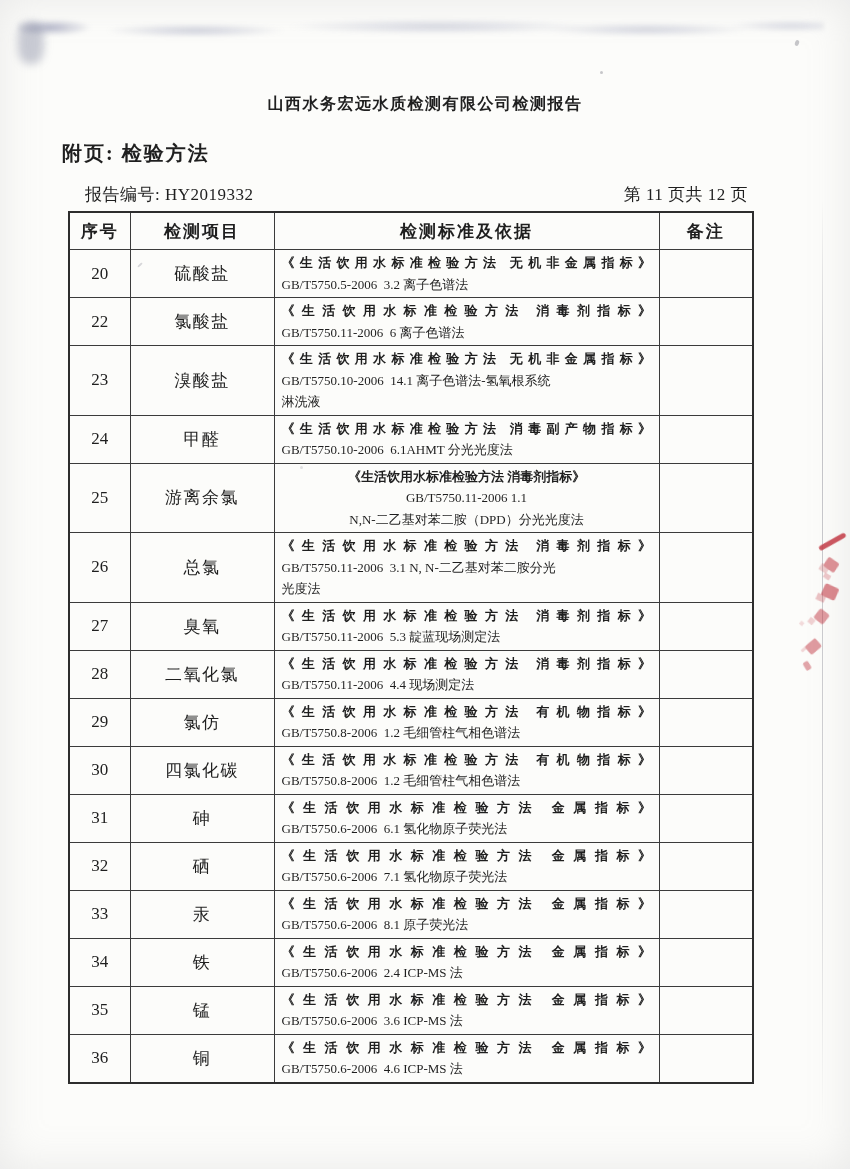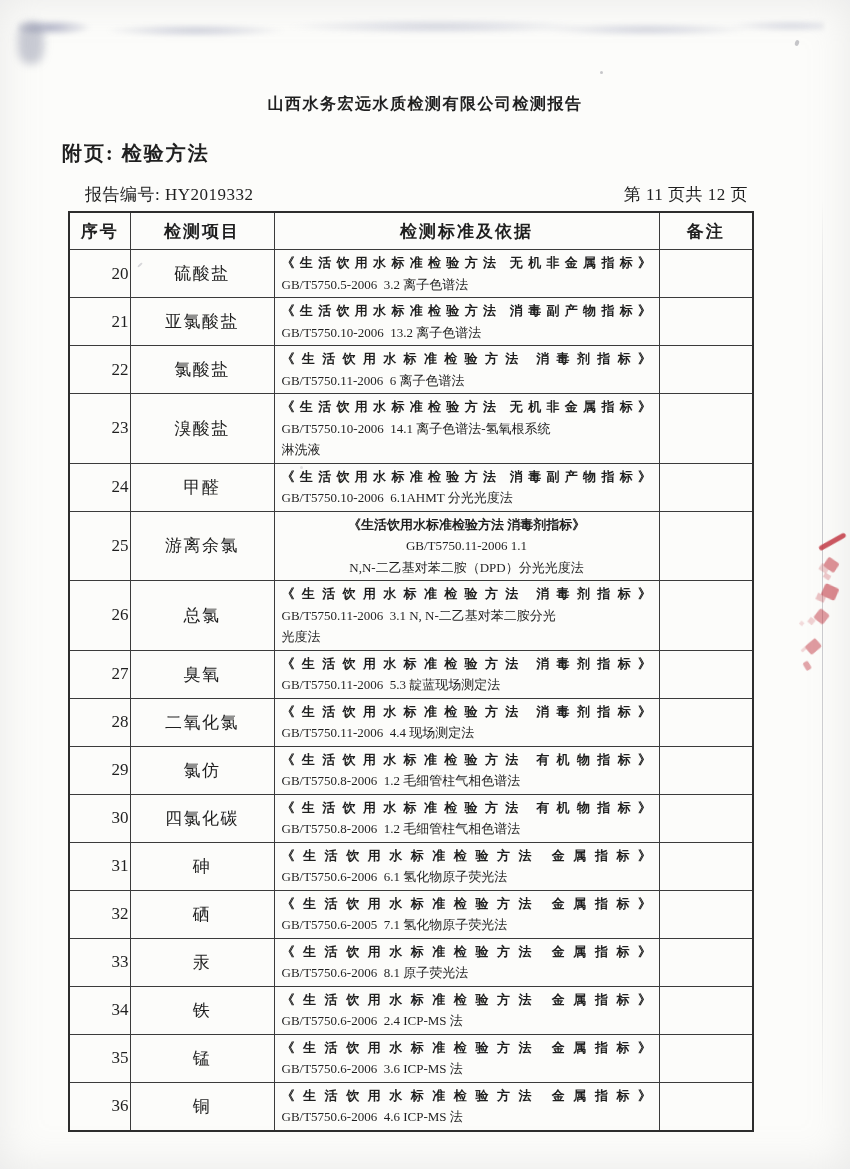--- a/index.html
+++ b/index.html
@@ -53,21 +53,21 @@
     border-collapse:collapse;table-layout:fixed;
     border:2px solid #2d2d2d;
   }
   table.methods th,table.methods td{
     border:1px solid #3b3b3b;vertical-align:middle;
   }
   table.methods th{
     height:34px;font-size:17px;font-weight:600;letter-spacing:2px;
     text-align:center;
   }
-  td.c-no{text-align:right;font-size:17px;}
+  td.c-no{text-align:center;font-size:17px;}
   td.c-item{text-align:center;font-size:17px;letter-spacing:1.5px;}
   td.c-std{padding:2px 7px;font-size:13px;}
   td.c-remark{}
   .std-line{line-height:21.5px;white-space:pre-wrap;text-align:left;}
   .std-line.justify{
     font-weight:600;
     text-align:justify;text-align-last:justify;text-justify:inter-character;
     letter-spacing:.5px;
   }
   .std-line.center{text-align:center;text-align-last:center;}
@@ -133,29 +133,20 @@
       <tr>
         <td class="c-no">20</td>
         <td class="c-item">硫酸盐</td>
         <td class="c-std">
           <div class="std-line justify">《生活饮用水标准检验方法 无机非金属指标》</div>
           <div class="std-line">GB/T5750.5-2006  3.2 离子色谱法</div>
         </td>
         <td class="c-remark"></td>
       </tr>
       <tr>
-        <td class="c-no">21</td>
-        <td class="c-item">亚氯酸盐</td>
-        <td class="c-std">
-          <div class="std-line justify">《生活饮用水标准检验方法 消毒副产物指标》</div>
-          <div class="std-line">GB/T5750.10-2006  13.2 离子色谱法</div>
-        </td>
-        <td class="c-remark"></td>
-      </tr>
-      <tr>
         <td class="c-no">22</td>
         <td class="c-item">氯酸盐</td>
         <td class="c-std">
           <div class="std-line justify">《生活饮用水标准检验方法 消毒剂指标》</div>
           <div class="std-line">GB/T5750.11-2006  6 离子色谱法</div>
         </td>
         <td class="c-remark"></td>
       </tr>
       <tr>
         <td class="c-no">23</td>
@@ -239,21 +230,21 @@
           <div class="std-line justify">《生活饮用水标准检验方法 金属指标》</div>
           <div class="std-line">GB/T5750.6-2006  6.1 氢化物原子荧光法</div>
         </td>
         <td class="c-remark"></td>
       </tr>
       <tr>
         <td class="c-no">32</td>
         <td class="c-item">硒</td>
         <td class="c-std">
           <div class="std-line justify">《生活饮用水标准检验方法 金属指标》</div>
-          <div class="std-line">GB/T5750.6-2005  7.1 氢化物原子荧光法</div>
+          <div class="std-line">GB/T5750.6-2006  7.1 氢化物原子荧光法</div>
         </td>
         <td class="c-remark"></td>
       </tr>
       <tr>
         <td class="c-no">33</td>
         <td class="c-item">汞</td>
         <td class="c-std">
           <div class="std-line justify">《生活饮用水标准检验方法 金属指标》</div>
           <div class="std-line">GB/T5750.6-2006  8.1 原子荧光法</div>
         </td>

